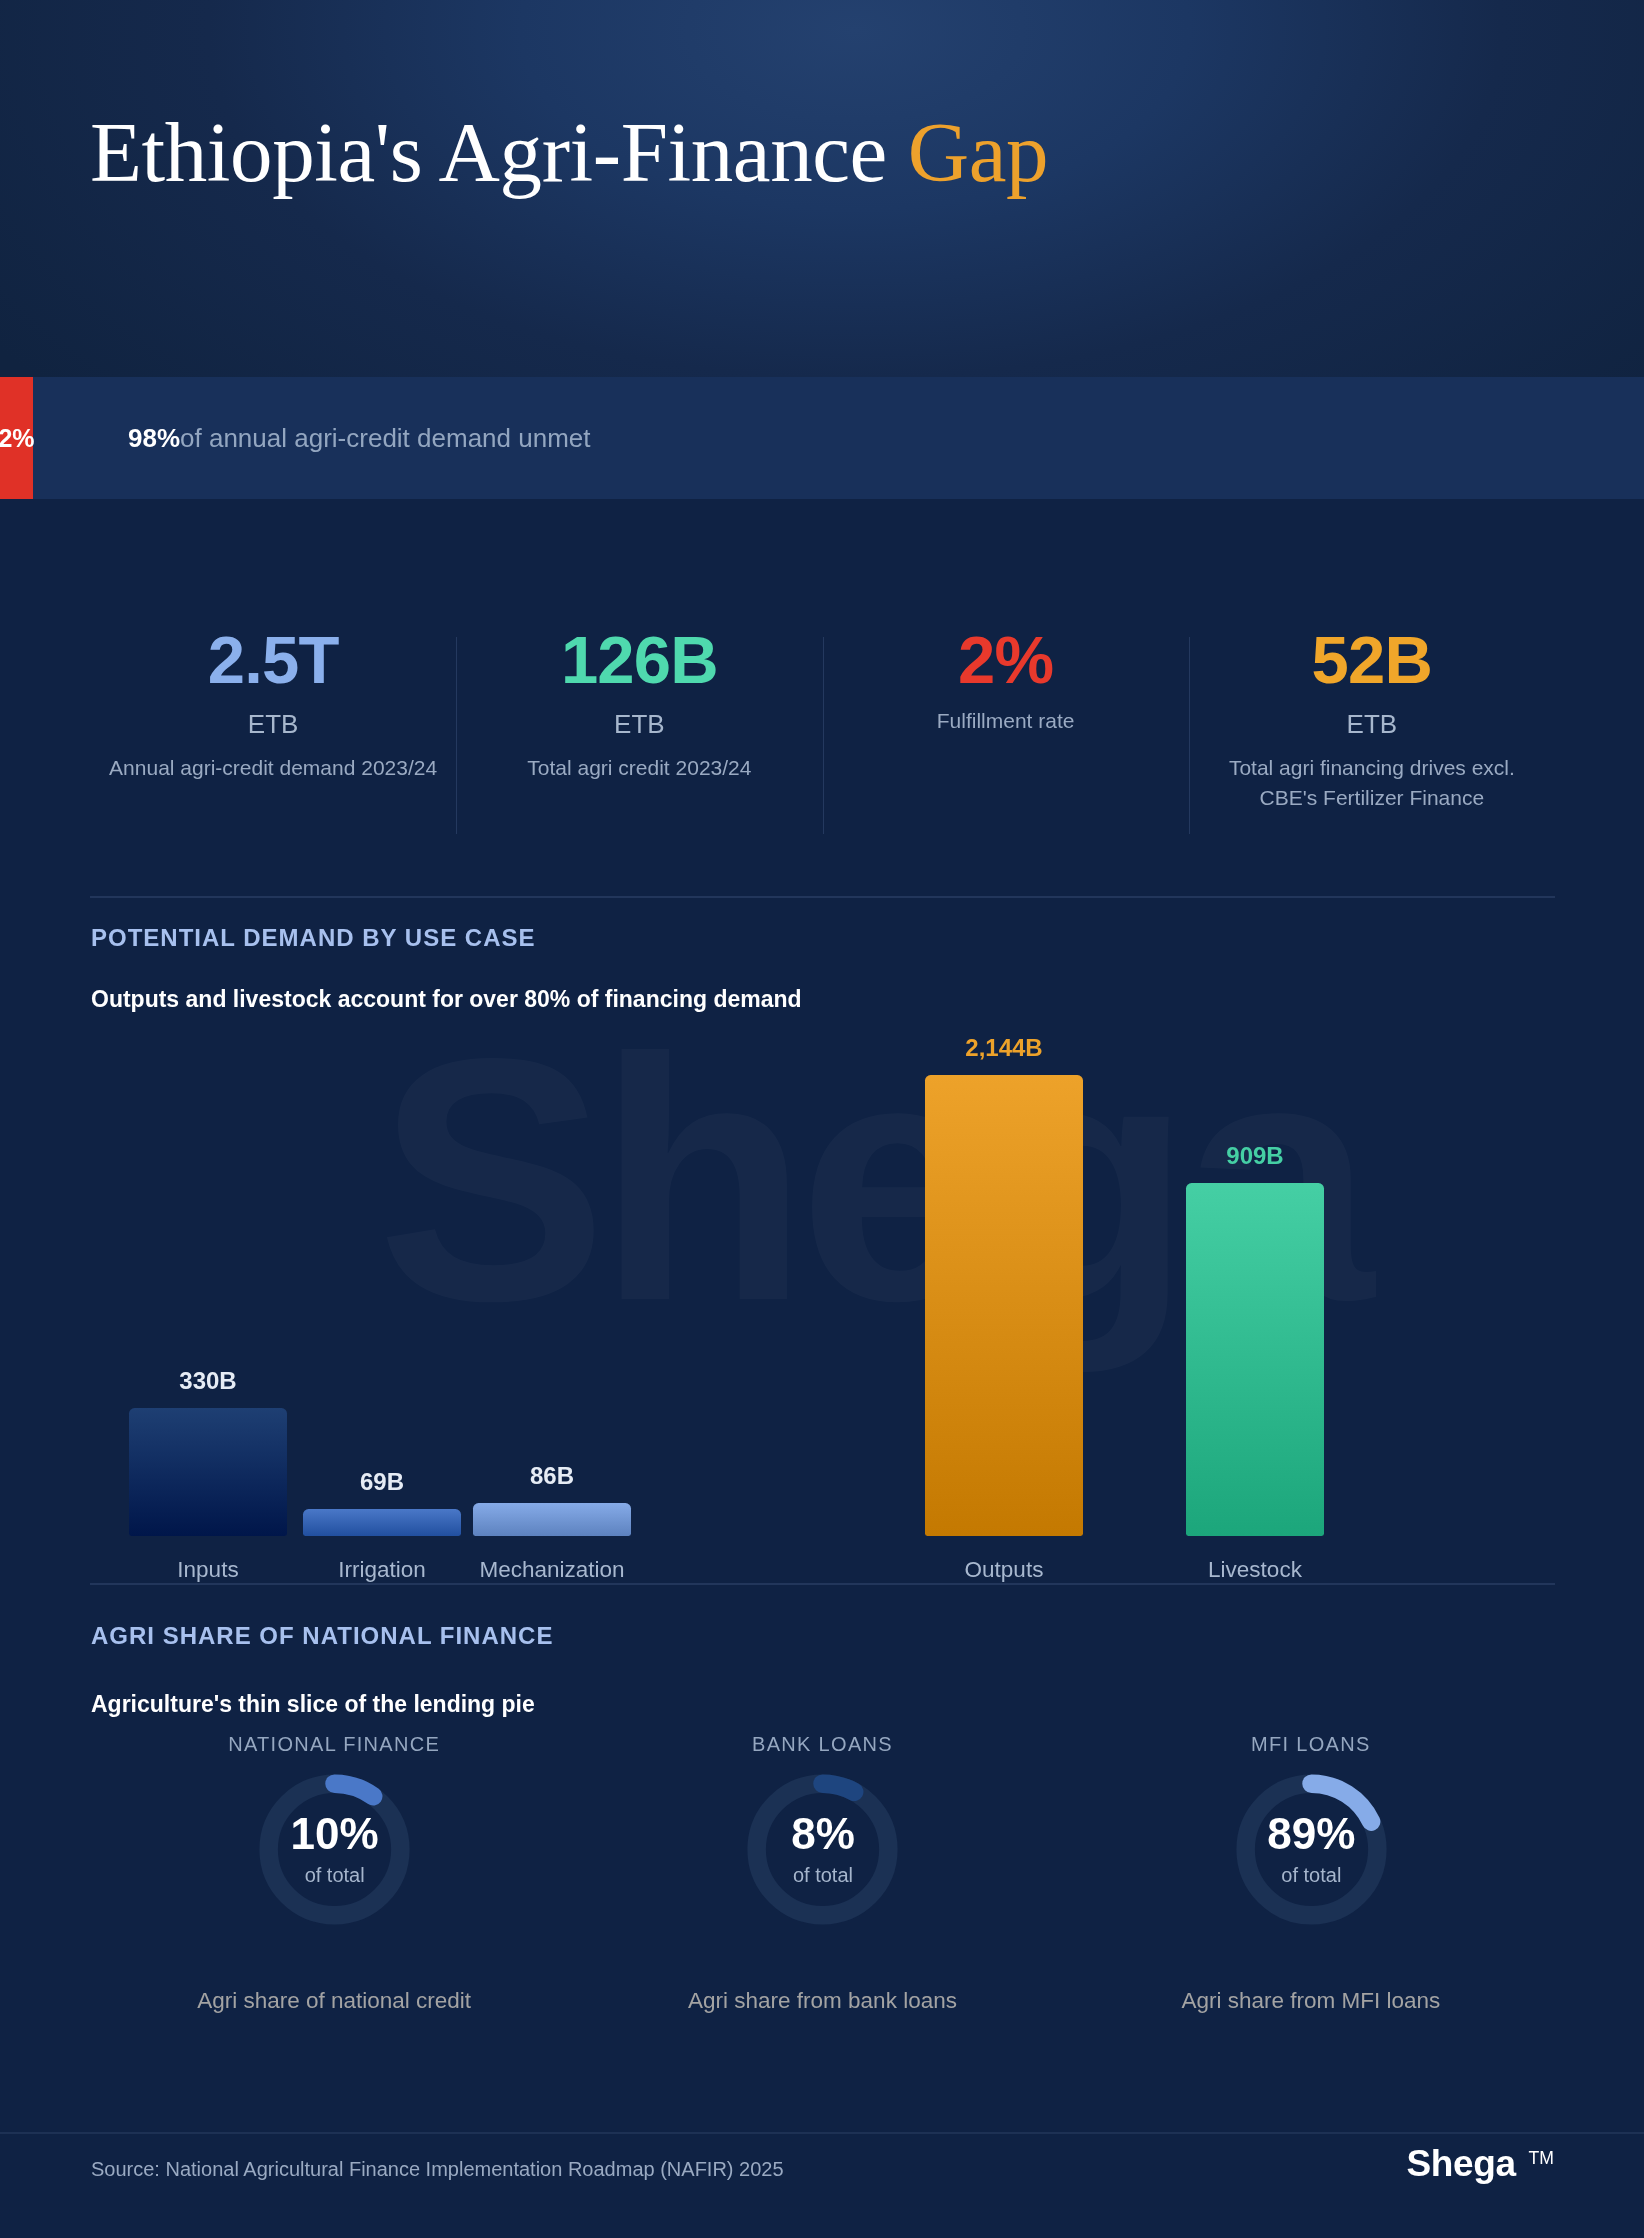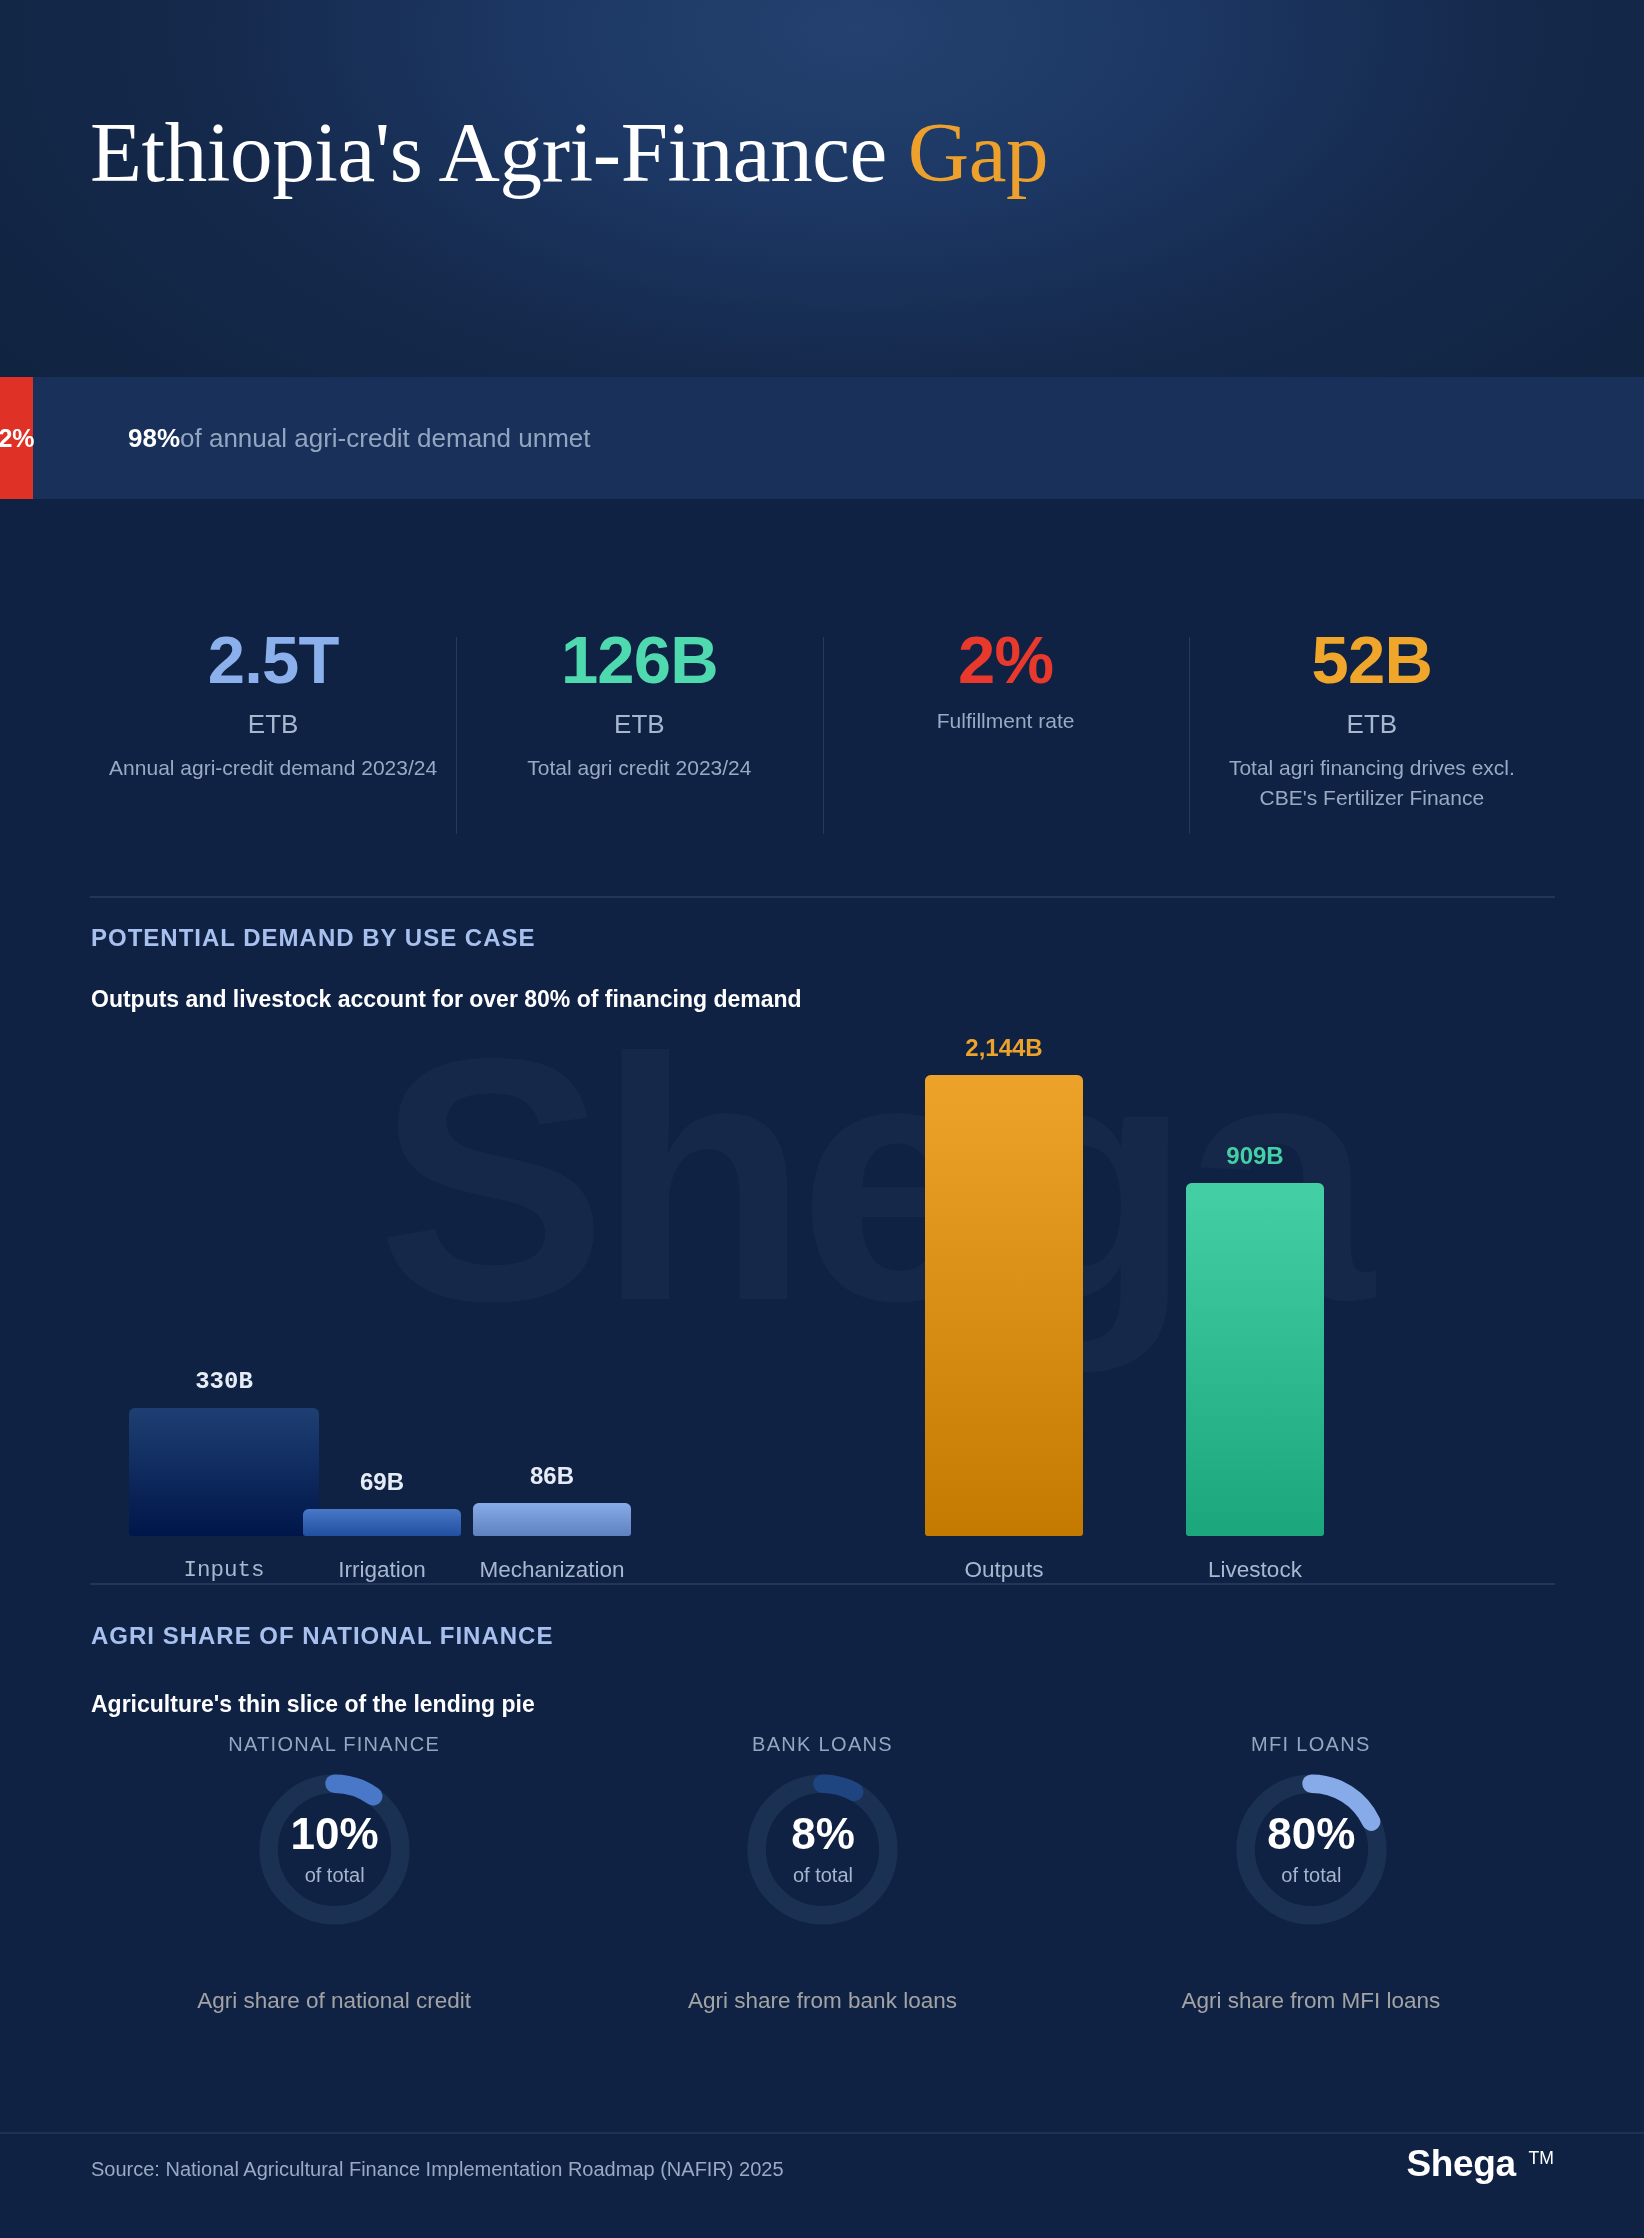--- a/index.html
+++ b/index.html
@@ -202,21 +202,21 @@
         <div class="desc">Total agri financing drives excl. CBE's Fertilizer Finance</div>
       </div>
     </div>
 
   <div class="hdiv" style="top:896px;"></div>
 
   <div class="sec-kicker" style="left:91px; top:924px;">POTENTIAL DEMAND BY USE CASE</div>
   <div class="sec-sub" style="left:91px; top:986px;">Outputs and livestock account for over 80% of financing demand</div>
   <div class="chart">
     <div class="bars" id="bars">
-        <div class="barcol" style="left: 39px; width: 190px; height: 176px; font-family: Liberation Mono, monospace;">
+        <div class="barcol" style="left: 39px; width: 158px; height: 176px;">
           <div class="val" style="bottom: 141px; color: rgb(230, 236, 245);">330B</div>
           <div class="bar" style="height: 128px; background: linear-gradient(rgb(30, 63, 115) 0%, rgb(0, 22, 74) 100%);"></div>
           <div class="cat">Inputs</div>
         </div>
         <div class="barcol" style="left: 213px; width: 158px; height: 75px;">
           <div class="val" style="bottom: 40px; color: rgb(230, 236, 245);">69B</div>
           <div class="bar" style="height: 27px; background: linear-gradient(rgb(74, 120, 200) 0%, rgb(33, 79, 159) 100%);"></div>
           <div class="cat">Irrigation</div>
         </div>
         <div class="barcol" style="left: 383px; width: 158px; height: 82px;">
@@ -263,21 +263,21 @@
             <div class="of">of total</div>
           </div></div>
         <div class="donut-caption">Agri share from bank loans</div>
       </div>
       <div class="donut-cell">
         <div class="donut-kicker">MFI LOANS</div>
         <div class="donut-wrap"><svg width="159" height="159" viewBox="0 0 198 198">
             <circle cx="99" cy="99" r="82" fill="none" stroke="#1b3154" stroke-width="23"></circle>
             <circle cx="99" cy="99" r="82" fill="none" stroke="#86abe8" stroke-width="23" stroke-linecap="round" stroke-dasharray="92.73981513397068 422.48138005475533" transform="rotate(-90 99 99)"></circle>
           </svg><div class="donut-center">
-            <div class="pct">80%</div>
+            <div class="pct">89%</div>
             <div class="of">of total</div>
           </div></div>
         <div class="donut-caption">Agri share from MFI loans</div>
       </div>
     </div>
 
   <div class="footer-div"></div>
   <div class="source">Source: National Agricultural Finance Implementation Roadmap (NAFIR) 2025</div>
   <div class="brand">
     <span class="name">Shega</span>

